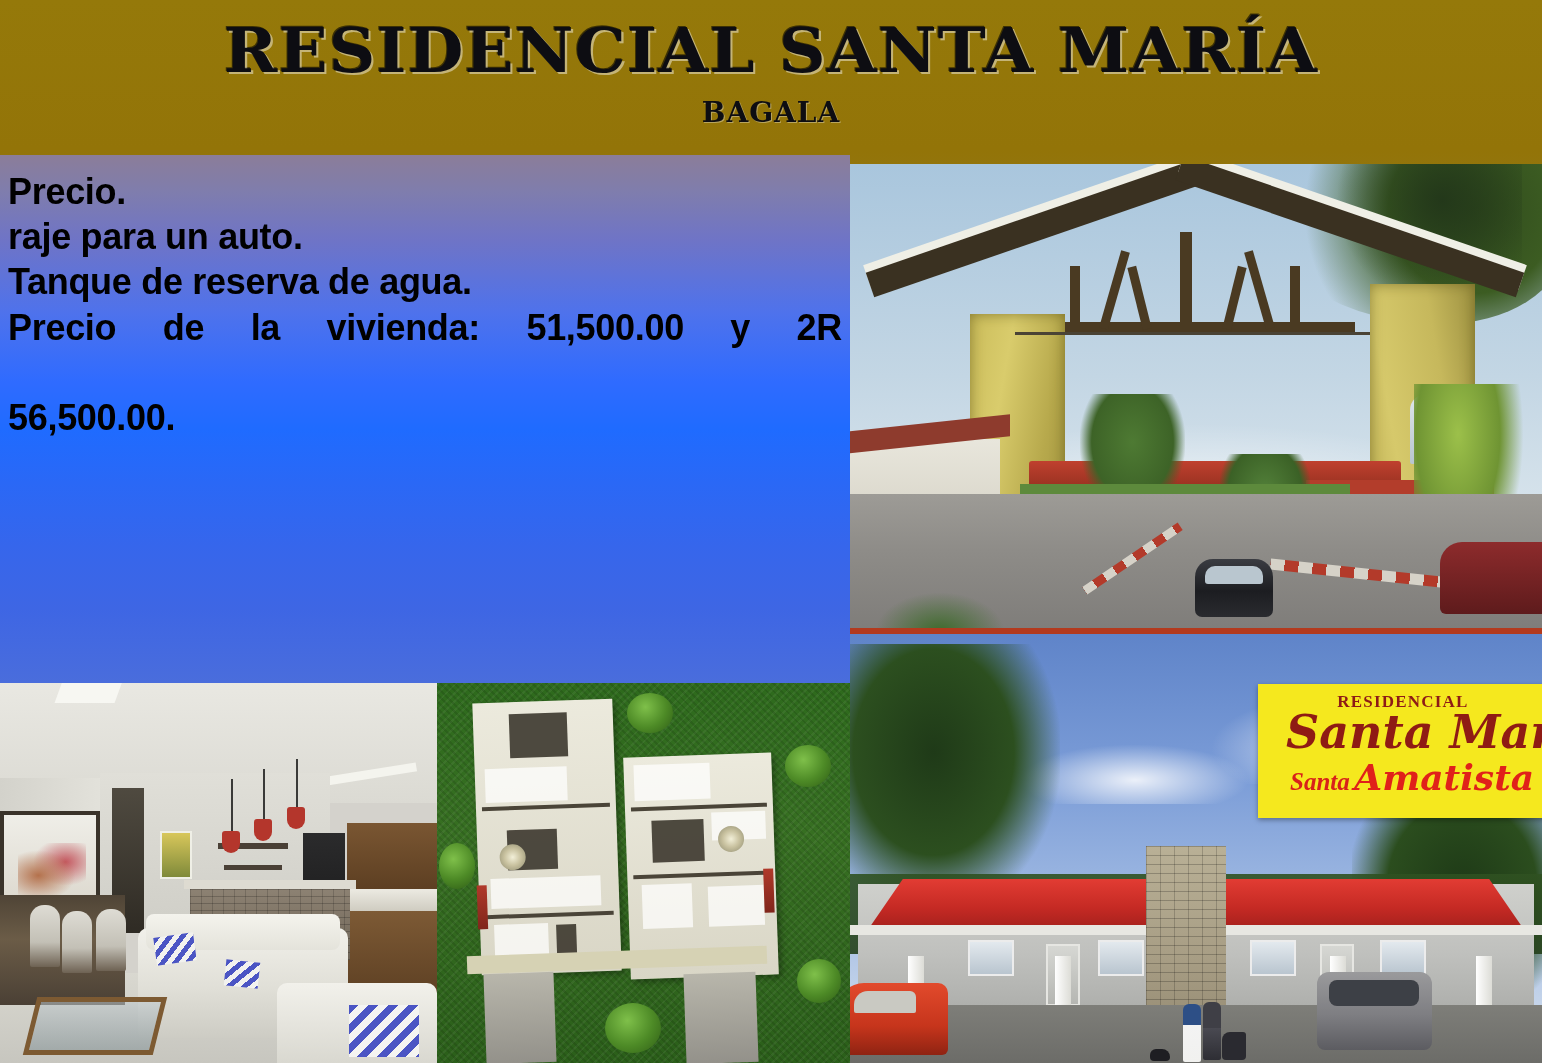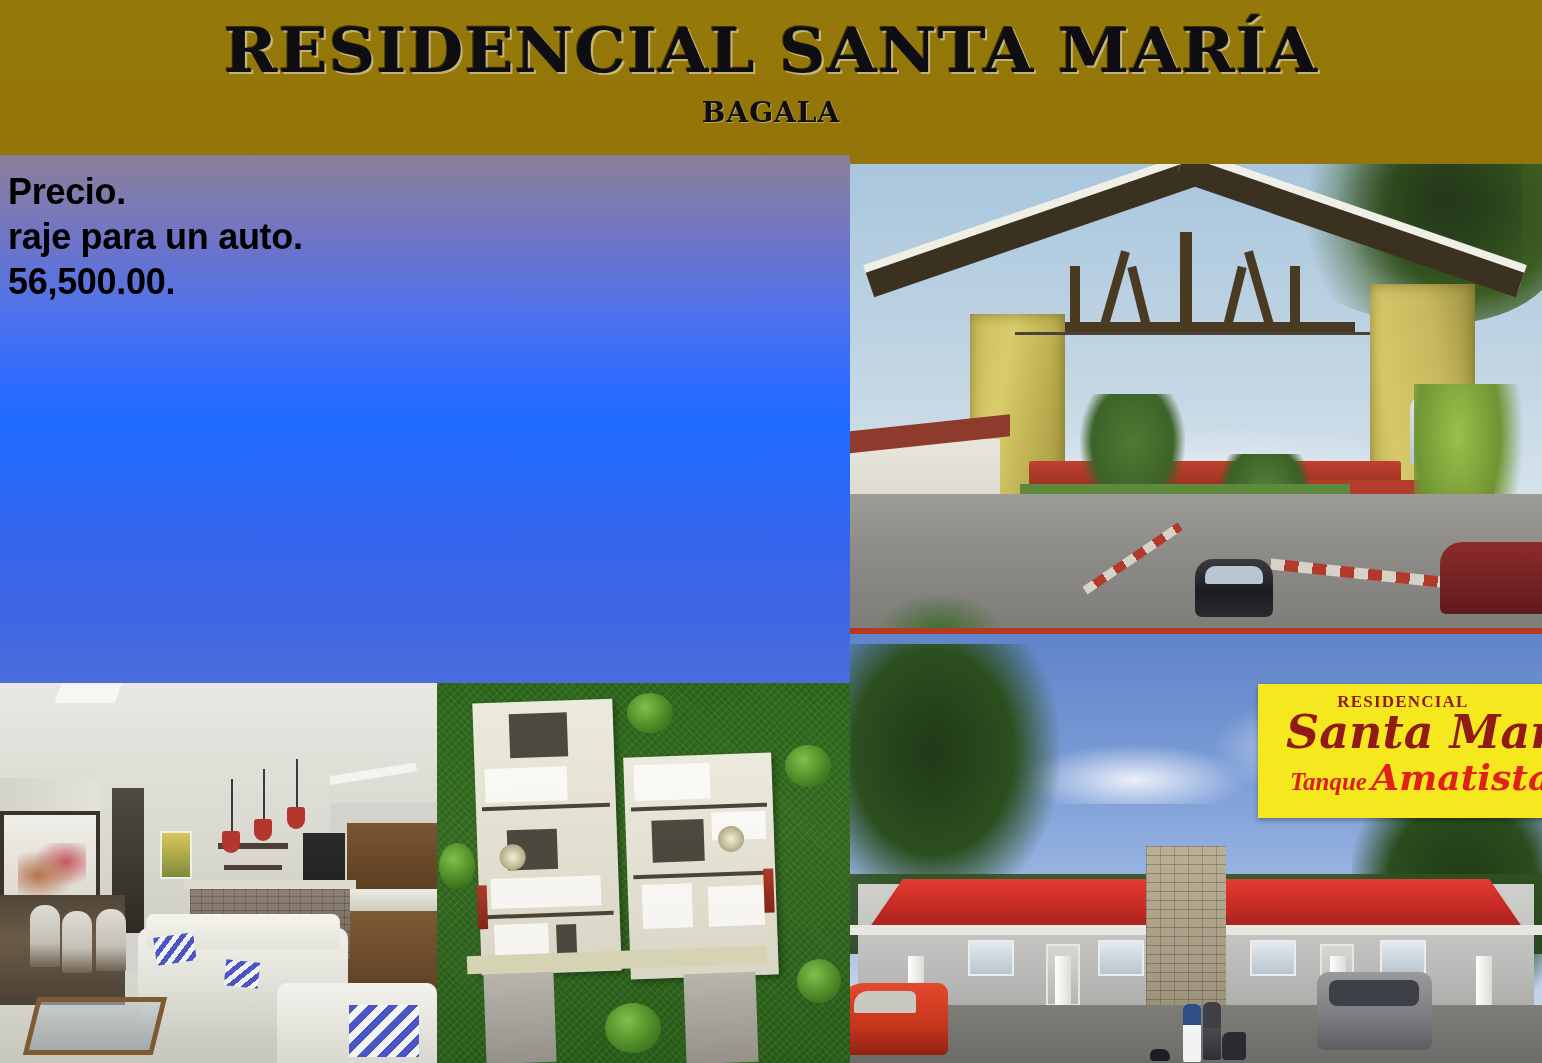--- a/index.html
+++ b/index.html
@@ -312,20 +312,22 @@
 <body>
 
 <div class="header">
   <div class="brand-title">RESIDENCIAL SANTA MARÍA</div>
   <div class="brand-sub">BAGALA</div>
 </div>
 
 <div class="copy-panel">
   <div class="copy-line">Precio.</div>
   <div class="copy-line">raje para un auto.</div>
+  <div class="copy-line">Tanque de reserva de agua.</div>
+  <div class="copy-par">Precio de la vivienda: 51,500.00 y 2R</div>
   <div class="copy-line">56,500.00.</div>
 
 </div>
 
 <div class="photo gate">
   <div class="sky"></div>
   <div class="sun-haze"></div>
   <div class="tree-canopy"></div>
   <div class="tree-canopy2"></div>
 
@@ -412,21 +414,21 @@
   <div class="pplB"></div>
   <div class="stroller"></div>
   <div class="dog"></div>
   <div class="carred2"></div>
   <div class="carsil"></div>
 
   <div class="billboard">
     <div class="bb-top">RESIDENCIAL</div>
     <div class="bb-mid">Santa Maria</div>
     <div class="bb-bot">
-      <span class="m1">Tanque</span>
+      <span class="m1">Santa</span>
       <span class="m2">Amatista</span>
     </div>
   </div>
 </div>
 
 <div class="photo interior">
   <div class="floor"></div>
   <div class="ceil"></div>
   <div class="ceilpanel"></div>
   <div class="stripLight"></div>

